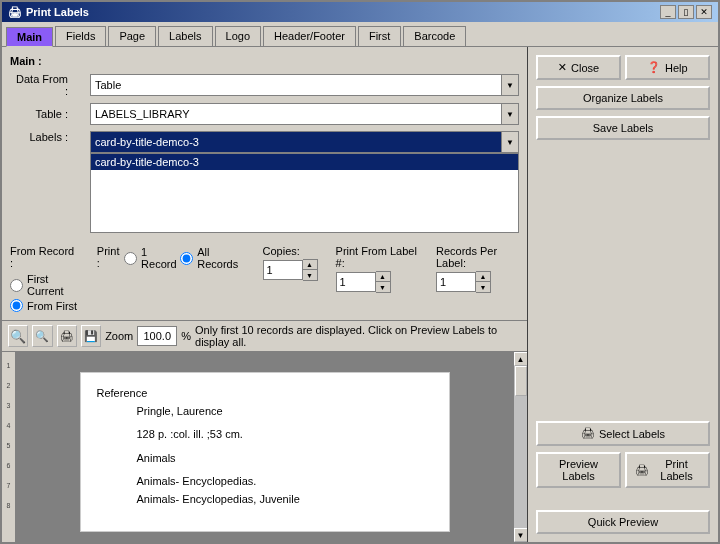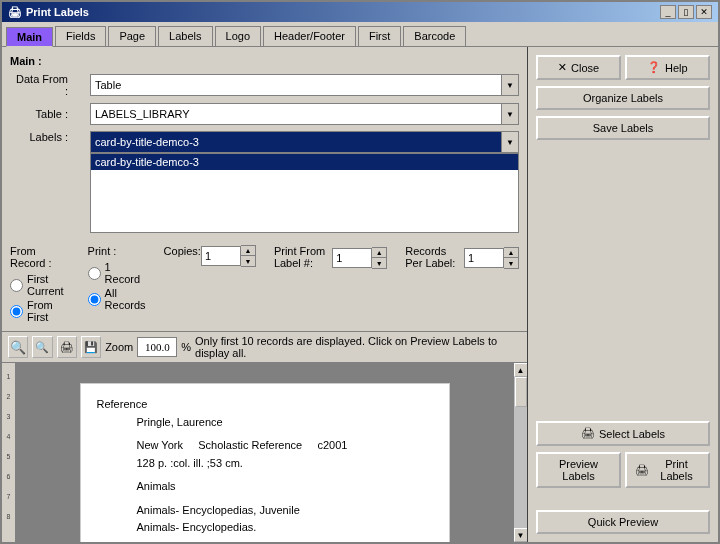--- a/index.html
+++ b/index.html
@@ -166,26 +166,27 @@
     }
     .from-record-box {
       display: flex;
       flex-direction: column;
       gap: 2px;
     }
     .from-record-label { font-size: 11px; margin-bottom: 2px; }
     .radio-row { display: flex; align-items: center; gap: 4px; font-size: 11px; }
     .print-box {
       display: flex;
-      flex-direction: column;
+      flex-direction: row;
       gap: 2px;
     }
     .copies-section { display: flex; flex-direction: column; gap: 4px; }
     .spin-group {
       display: flex;
+      flex-direction: column;
     }
     .spin-label { font-size: 11px; margin-bottom: 2px; }
     .spin-control {
       display: flex;
       align-items: center;
     }
     .spin-input {
       width: 40px;
       height: 20px;
       border: 1px solid #808080;
@@ -246,21 +247,20 @@
     }
     .zoom-label { font-size: 11px; }
     .zoom-input {
       width: 40px;
       height: 20px;
       border: 1px solid #808080;
       background: white;
       font-size: 11px;
       padding: 1px 3px;
       text-align: center;
-      font-family: Liberation Serif, serif;
     }
     .toolbar-text { font-size: 11px; }
     
     .preview-area {
       flex: 1;
       background: #808080;
       overflow: auto;
       position: relative;
       display: flex;
     }
@@ -487,39 +487,32 @@
         <div class="preview-content">
           <div class="label-card">
             <div class="ref-line field-line">
               <span>Reference</span>
             </div>
             <div class="field-line indent">
               <span>Pringle, Laurence</span>
             </div>
             <div style="height:6px;"></div>
             <div class="field-line indent">
-              <span>New York</span>
-              &nbsp;&nbsp;&nbsp;
-              <span>Scholastic Reference</span>
-              &nbsp;&nbsp;&nbsp;
-              <span>c2001</span>
-            </div>
-            <div class="field-line indent">
               <span>128 p. :col. ill. ;53 cm.</span>
             </div>
             <div style="height:6px;"></div>
             <div class="field-line indent">
               <span>Animals</span>
             </div>
             <div style="height:6px;"></div>
             <div class="field-line indent">
+              <span>Animals- Encyclopedias.</span>
+            </div>
+            <div class="field-line indent">
               <span>Animals- Encyclopedias, Juvenile</span>
-            </div>
-            <div class="field-line indent">
-              <span>Animals- Encyclopedias.</span>
             </div>
           </div>
         </div>
 
         <div class="preview-scroll-y">
           <div class="scroll-btn">▲</div>
           <div class="scroll-track">
             <div class="scroll-thumb"></div>
           </div>
           <div class="scroll-btn">▼</div>

